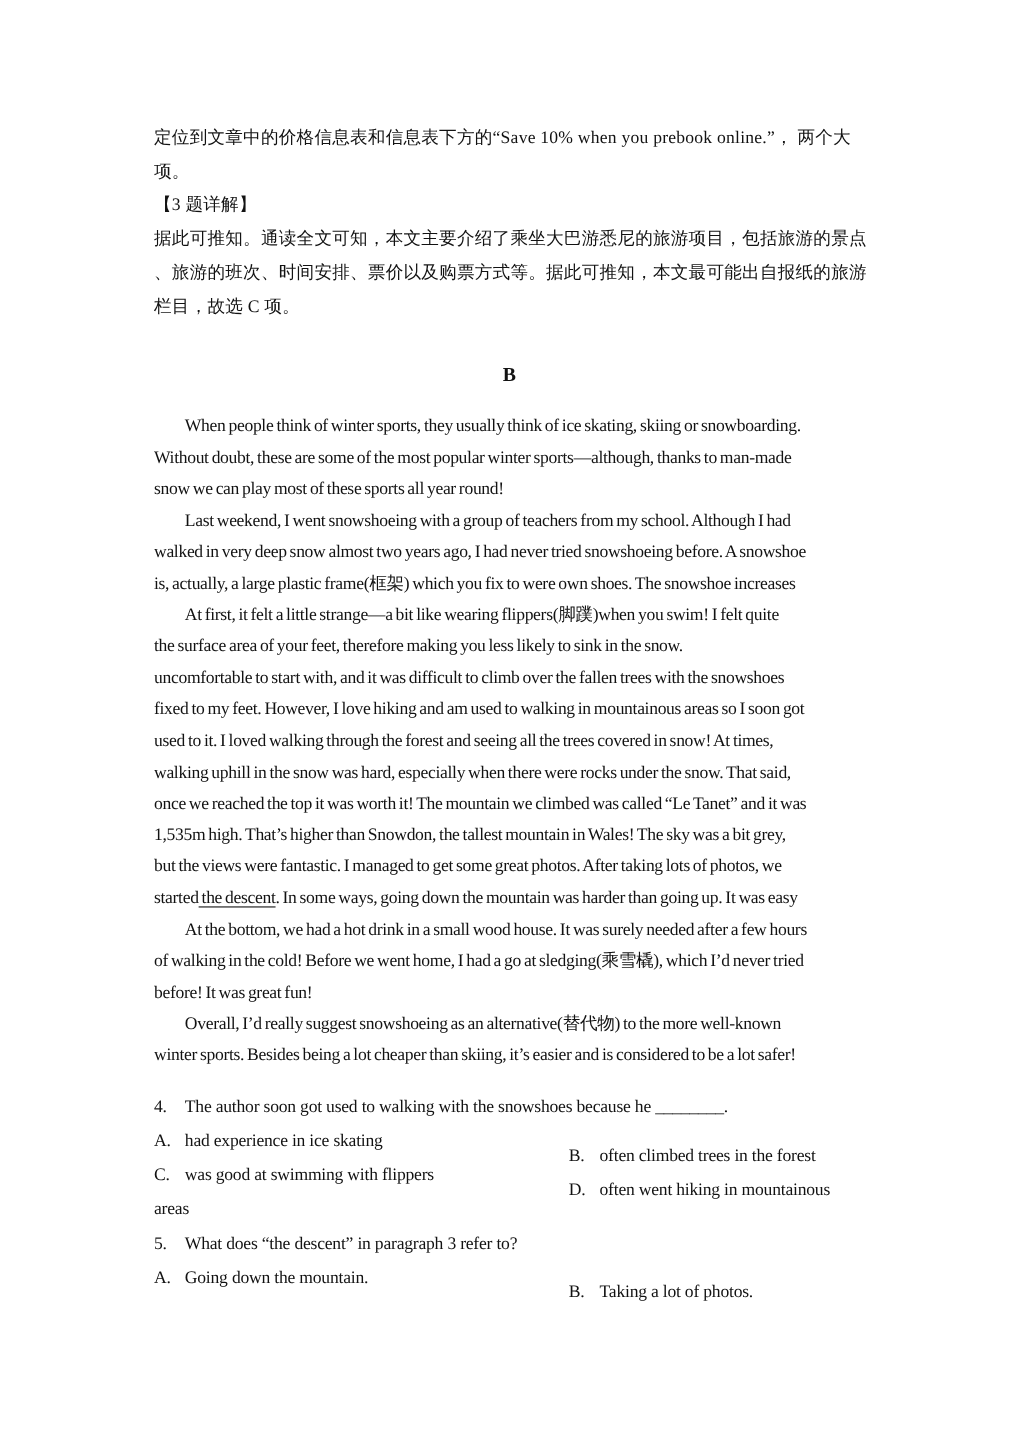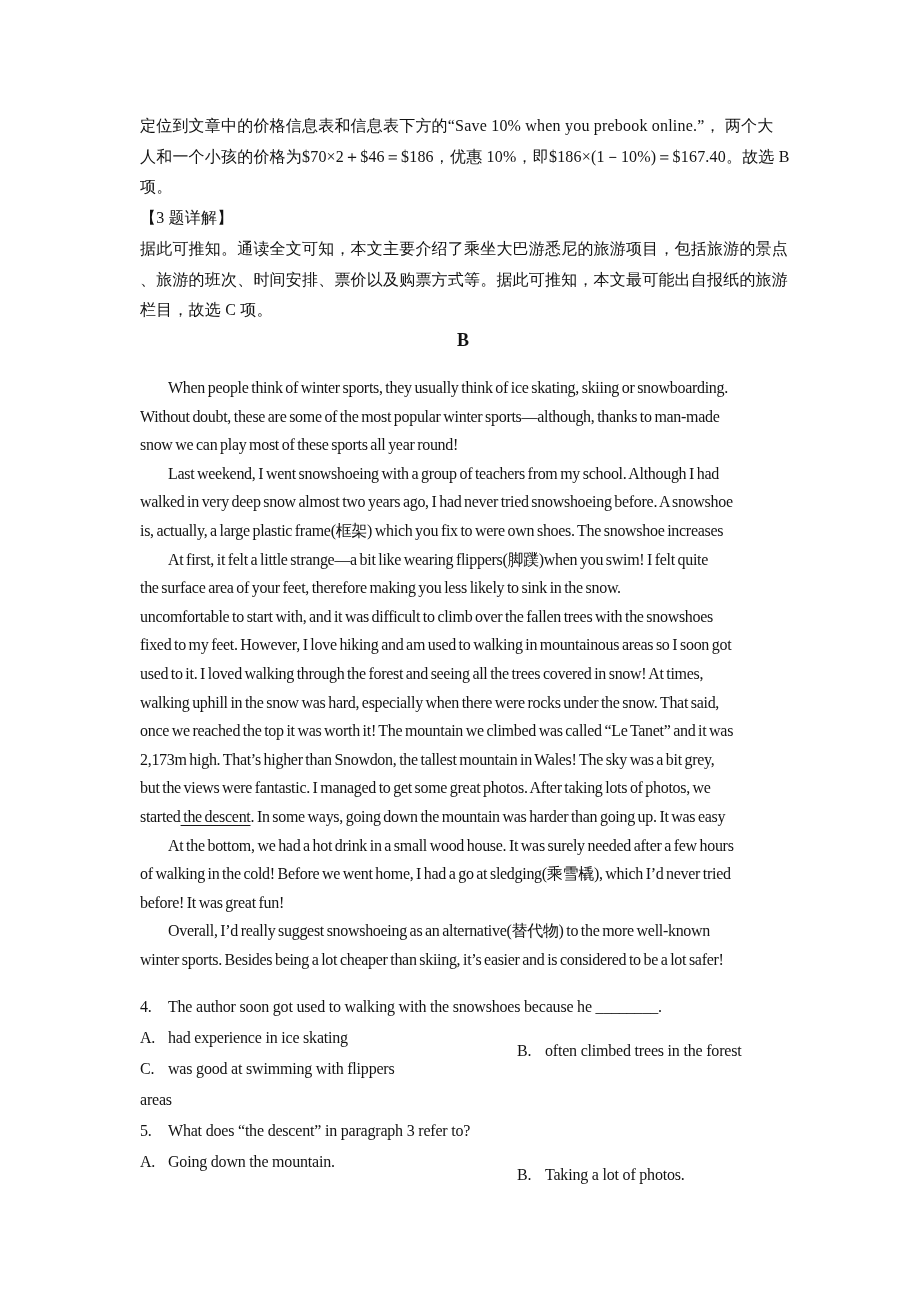--- a/index.html
+++ b/index.html
@@ -35,21 +35,20 @@
   .lbl{display:inline-block;width:28px;}
   .opt-right{position:absolute;left:377px;top:0;margin-top:13px;}
 </style>
 </head>
 <body>
 
 <div class="doc">
 
   <div class="block cnblock">
     <div class="row">定位到文章中的价格信息表和信息表下方的“Save 10% when you prebook online.”， 两个大</div>
-    <div class="row">人和一个小孩的价格为$70×2＋$46＝$186，优惠 10%，即$186×(1－10%)＝$167.40。故选 B</div>
     <div class="row">项。</div>
     <div class="row">【3 题详解】</div>
     <div class="row">据此可推知。通读全文可知，本文主要介绍了乘坐大巴游悉尼的旅游项目，包括旅游的景点</div>
     <div class="row">、旅游的班次、时间安排、票价以及购票方式等。据此可推知，本文最可能出自报纸的旅游</div>
     <div class="row">栏目，故选 C 项。</div>
   </div>
 
   <div class="heading">B</div>
 
   <div class="block passage">
@@ -59,21 +58,21 @@
     <div class="row ind">Last weekend, I went snowshoeing with a group of teachers from my school. Although I had</div>
     <div class="row">walked in very deep snow almost two years ago, I had never tried snowshoeing before. A snowshoe</div>
     <div class="row">is, actually, a large plastic frame(框架) which you fix to were own shoes. The snowshoe increases</div>
     <div class="row ind">At first, it felt a little strange—a bit like wearing flippers(脚蹼)when you swim! I felt quite</div>
     <div class="row">the surface area of your feet, therefore making you less likely to sink in the snow.</div>
     <div class="row">uncomfortable to start with, and it was difficult to climb over the fallen trees with the snowshoes</div>
     <div class="row">fixed to my feet. However, I love hiking and am used to walking in mountainous areas so I soon got</div>
     <div class="row">used to it. I loved walking through the forest and seeing all the trees covered in snow! At times,</div>
     <div class="row">walking uphill in the snow was hard, especially when there were rocks under the snow. That said,</div>
     <div class="row">once we reached the top it was worth it! The mountain we climbed was called “Le Tanet” and it was</div>
-    <div class="row">2,173m high. That’s higher than Snowdon, the tallest mountain in Wales! The sky was a bit grey,</div>
+    <div class="row">1,535m high. That’s higher than Snowdon, the tallest mountain in Wales! The sky was a bit grey,</div>
     <div class="row">but the views were fantastic. I managed to get some great photos. After taking lots of photos, we</div>
     <div class="row">
       <span>started</span><span class="ul"> the descent</span><span>. In some ways, going down the mountain was harder than going up. It was easy</span>
     </div>
     <div class="row ind">At the bottom, we had a hot drink in a small wood house. It was surely needed after a few hours</div>
     <div class="row">of walking in the cold! Before we went home, I had a go at sledging(乘雪橇), which I’d never tried</div>
     <div class="row">before! It was great fun!</div>
     <div class="row ind">Overall, I’d really suggest snowshoeing as an alternative(替代物) to the more well-known</div>
     <div class="row">winter sports. Besides being a lot cheaper than skiing, it’s easier and is considered to be a lot safer!</div>
   </div>
@@ -84,20 +83,21 @@
       <span class="lbl">4.</span><span>The author soon got used to walking with the snowshoes because he ________.</span>
     </div>
 
     <div class="row">
       <span><span class="lbl">A.</span><span>had experience in ice skating</span></span>
       <span class="opt-right"><span class="lbl">B.</span><span>often climbed trees in the forest</span></span>
     </div>
 
     <div class="row">
       <span><span class="lbl">C.</span><span>was good at swimming with flippers</span></span>
+      <span class="opt-right"><span class="lbl">D.</span><span>often went hiking in mountainous</span></span>
     </div>
 
     <div class="row">areas</div>
 
     <div class="row">
       <span class="lbl">5.</span><span>What does “the descent” in paragraph 3 refer to?</span>
     </div>
 
     <div class="row">
       <span><span class="lbl">A.</span><span>Going down the mountain.</span></span>

